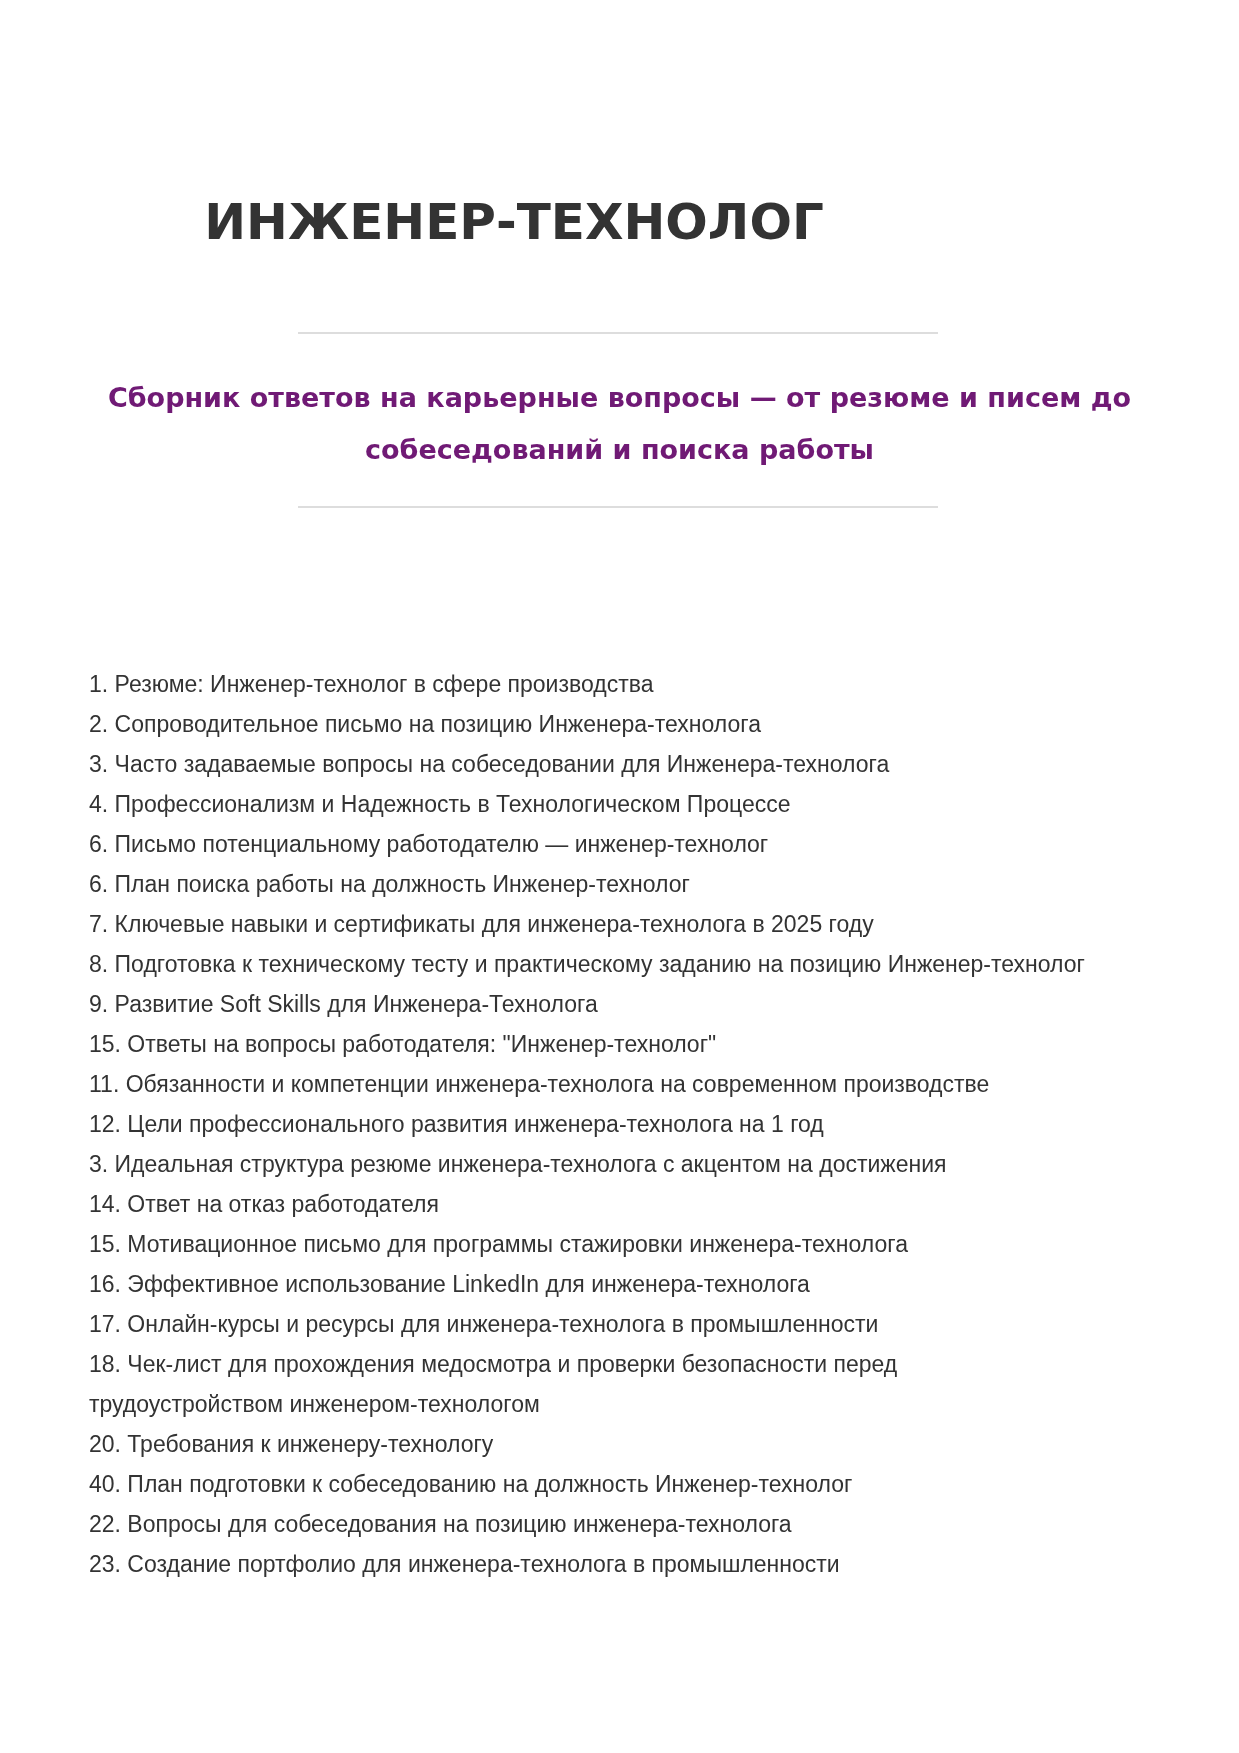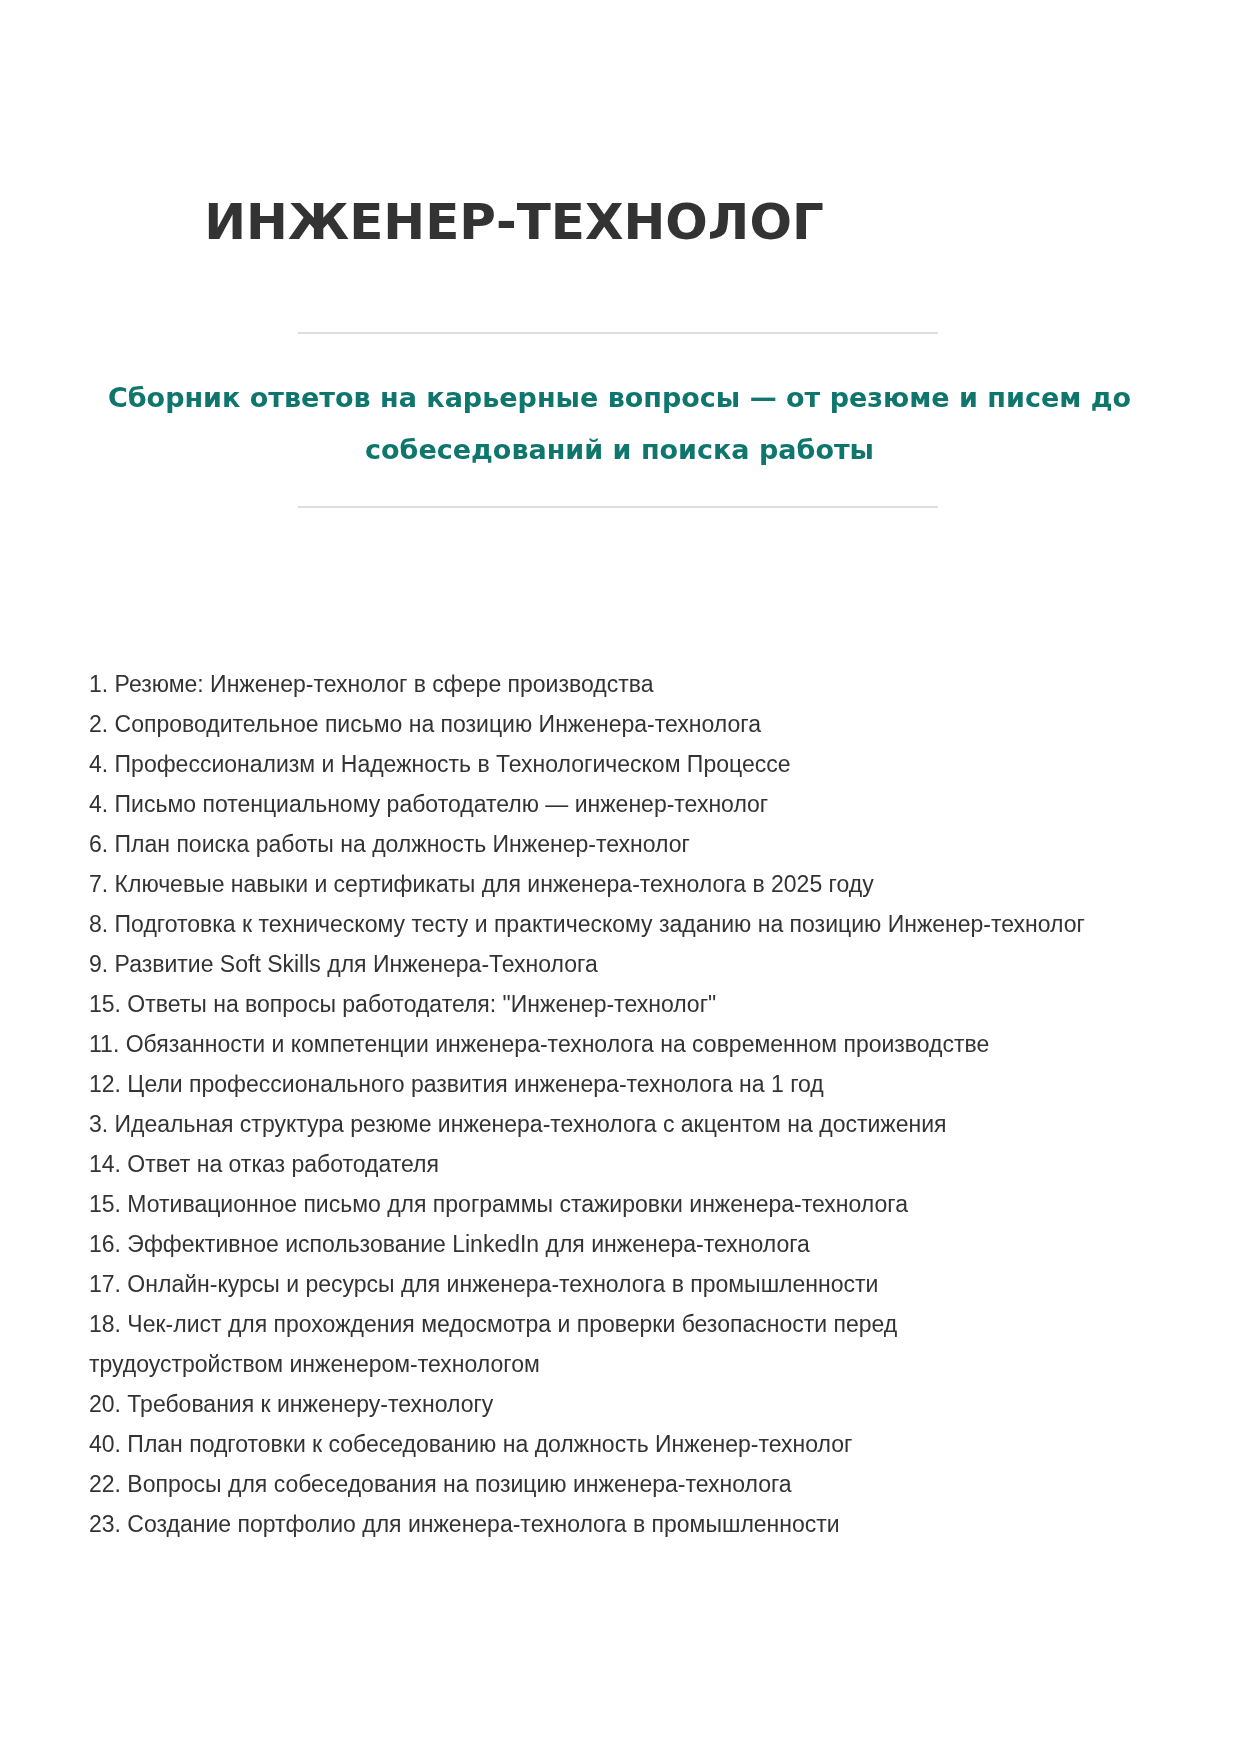--- a/index.html
+++ b/index.html
@@ -38,21 +38,21 @@
     .divider.top { top: 332px; }
     .divider.bottom { top: 506px; }
     .subtitle {
       position: absolute;
       left: 100px;
       width: 1039px;
       top: 372px;
       text-align: center;
       font-size: 27px;
       font-weight: bold;
-      color: #0f766e;
+      color: #701a75;
       line-height: 52px;
       margin: 0;
     }
     .toc {
       position: absolute;
       left: 83px;
       top: 658px;
       width: 1000px;
       margin: 6px;
       padding: 0;
@@ -74,22 +74,23 @@
 
 <div class="divider top"></div>
 
 <p class="subtitle">Сборник ответов на карьерные вопросы — от резюме и писем до собеседований и поиска работы</p>
 
 <div class="divider bottom"></div>
 
 <ul class="toc">
   <li>1. Резюме: Инженер-технолог в сфере производства</li>
   <li>2. Сопроводительное письмо на позицию Инженера-технолога</li>
+  <li>3. Часто задаваемые вопросы на собеседовании для Инженера-технолога</li>
   <li>4. Профессионализм и Надежность в Технологическом Процессе</li>
-  <li>4. Письмо потенциальному работодателю — инженер-технолог</li>
+  <li>6. Письмо потенциальному работодателю — инженер-технолог</li>
   <li>6. План поиска работы на должность Инженер-технолог</li>
   <li>7. Ключевые навыки и сертификаты для инженера-технолога в 2025 году</li>
   <li>8. Подготовка к техническому тесту и практическому заданию на позицию Инженер-технолог</li>
   <li>9. Развитие Soft Skills для Инженера-Технолога</li>
   <li>15. Ответы на вопросы работодателя: "Инженер-технолог"</li>
   <li>11. Обязанности и компетенции инженера-технолога на современном производстве</li>
   <li>12. Цели профессионального развития инженера-технолога на 1 год</li>
   <li>3. Идеальная структура резюме инженера-технолога с акцентом на достижения</li>
   <li>14. Ответ на отказ работодателя</li>
   <li>15. Мотивационное письмо для программы стажировки инженера-технолога</li>

